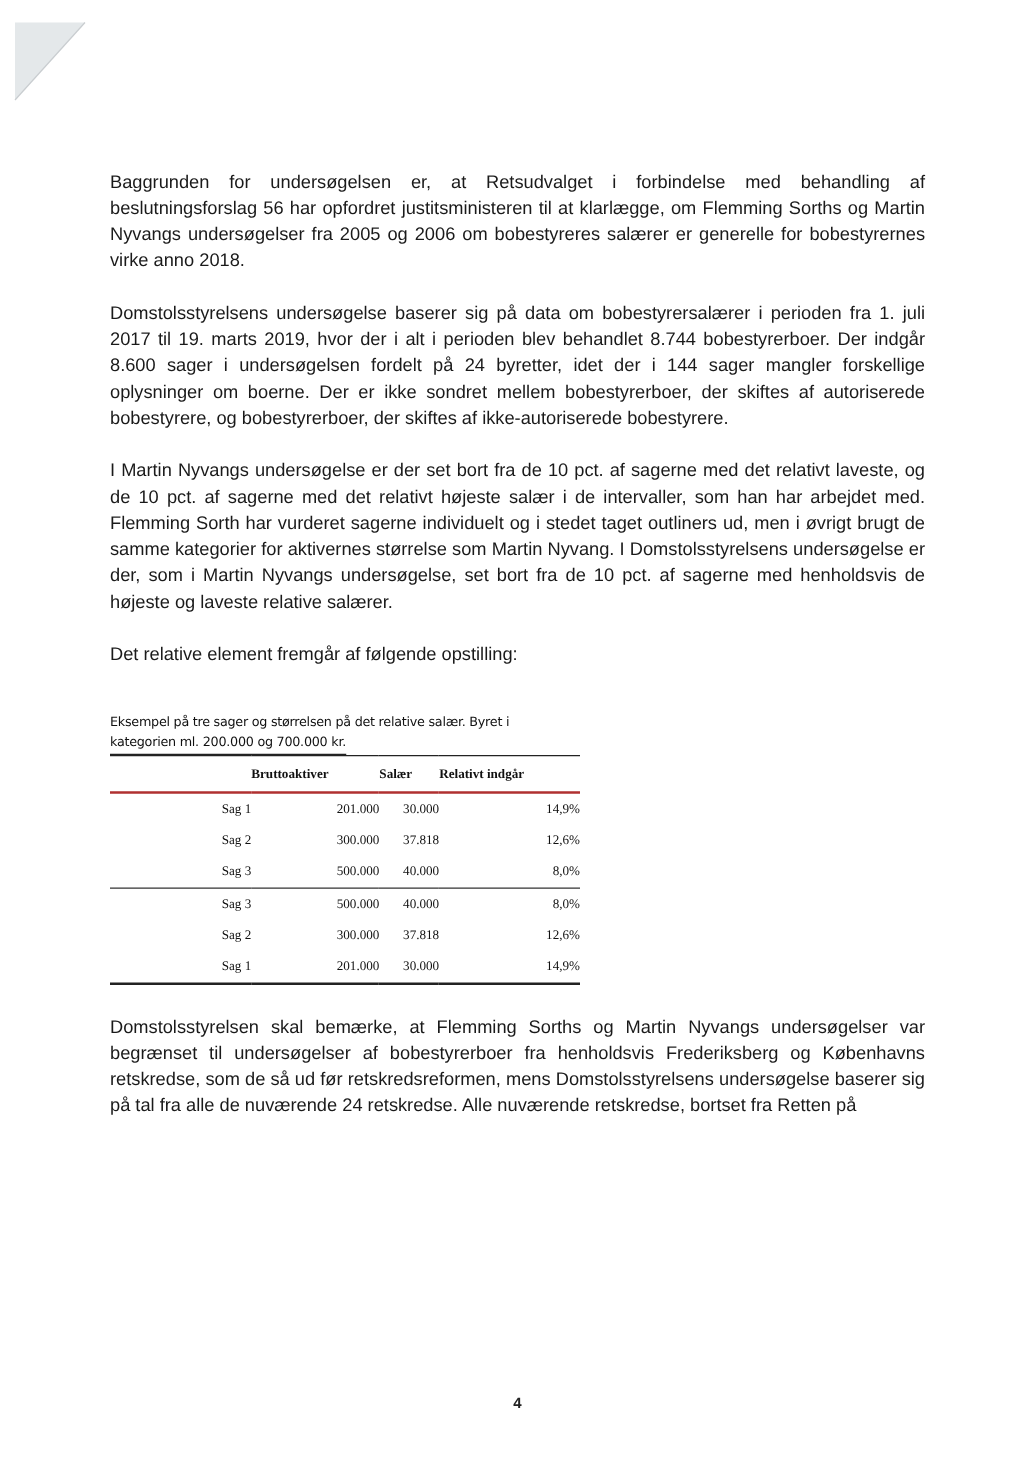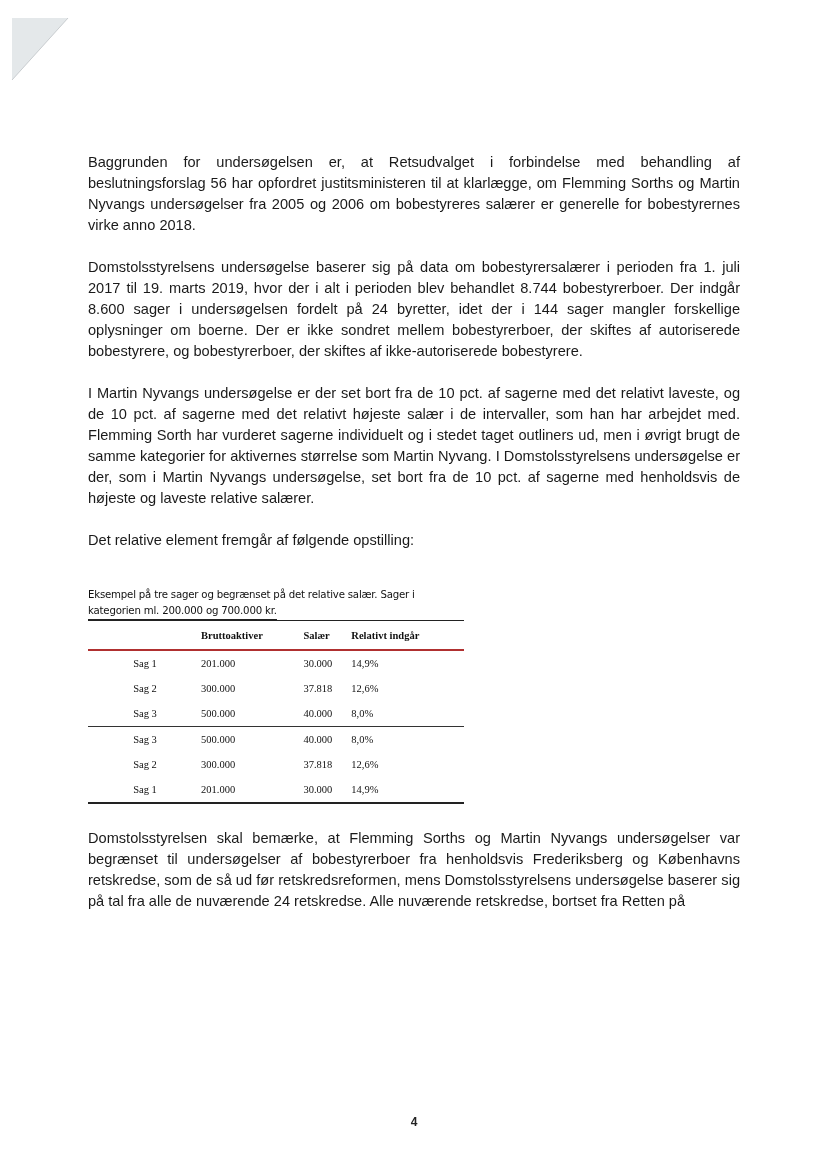--- a/index.html
+++ b/index.html
@@ -1,32 +1,32 @@
 <!DOCTYPE html>
 <html><head>
 <meta charset="utf-8">
 <style>
   html, body { margin: 0; padding: 0; background: #ffffff; }
   body { width: 828px; height: 1169px; position: relative; overflow: hidden; }
   .corner { position: absolute; left: 10px; top: 12px; width: 60px; height: 70px; }
-  .page { position: absolute; left: 88px; top: 152px; width: 652px; color: #1a1a1a;
+  .page { position: absolute; left: 88px; top: 136px; width: 652px; color: #1a1a1a;
           font-family: "Liberation Sans", sans-serif; font-size: 14.6px; line-height: 21px; }
   .page p { margin: 0 0 21px 0; text-align: justify; }
   .page p.lead-in { margin-bottom: 36px; }
   .tbl-wrap { width: 376px; margin: 0 0 24px 0; }
   .tbl-caption { font-family: "DejaVu Sans", sans-serif; font-size: 10.2px; line-height: 16px;
                  color: #111; letter-spacing: -0.2px; }
   .tbl-caption span { display: block; }
   .tbl-caption .line2 { border-bottom: 1.5px solid #222; display: inline-block; padding-right: 0; }
   table.ex { width: 376px; border-collapse: collapse; font-family: "Liberation Serif", serif;
              font-size: 10.5px; color: #111; }
   table.ex thead th { font-weight: bold; padding: 4px 0 3px 0; text-align: left;
                       border-top: 1.5px solid #222; border-bottom: 2px solid #b03030; }
-  table.ex td { padding: 2px 0 2px 0; text-align: left; height: 15px; }
-  table.ex td.name { text-align: center; padding-left: 1px; width: 112px; }
+  table.ex td { padding: 2px 0 2px 0; text-align: right; height: 15px; }
+  table.ex td.name { text-align: right; padding-left: 1px; width: 112px; }
   table.ex th.name { width: 112px; }
   table.ex tr.group-end td { border-bottom: 1.5px solid #333; }
   table.ex tr.last td { border-bottom: 2px solid #222; }
   .page-number { position: absolute; left: 0; width: 828px; top: 1115px; text-align: center;
                  font-family: "Liberation Sans", sans-serif; font-weight: bold; font-size: 12px; color: #222; }
 </style>
 </head>
 <body>
 
 <svg class="corner" viewBox="0 0 60 70">
@@ -35,21 +35,21 @@
 </svg>
 
 <div class="page">
   <p>Baggrunden for undersøgelsen er, at Retsudvalget i forbindelse med behandling af beslutningsforslag 56 har opfordret justitsministeren til at klarlægge, om Flemming Sorths og Martin Nyvangs undersøgelser fra 2005 og 2006 om bobestyreres salærer er generelle for bobestyrernes virke anno 2018.</p>
   <p>Domstolsstyrelsens undersøgelse baserer sig på data om bobestyrersalærer i perioden fra 1. juli 2017 til 19. marts 2019, hvor der i alt i perioden blev behandlet 8.744 bobestyrerboer. Der indgår 8.600 sager i undersøgelsen fordelt på 24 byretter, idet der i 144 sager mangler forskellige oplysninger om boerne. Der er ikke sondret mellem bobestyrerboer, der skiftes af autoriserede bobestyrere, og bobestyrerboer, der skiftes af ikke-autoriserede bobestyrere.</p>
   <p>I Martin Nyvangs undersøgelse er der set bort fra de 10 pct. af sagerne med det relativt laveste, og de 10 pct. af sagerne med det relativt højeste salær i de intervaller, som han har arbejdet med. Flemming Sorth har vurderet sagerne individuelt og i stedet taget outliners ud, men i øvrigt brugt de samme kategorier for aktivernes størrelse som Martin Nyvang. I Domstolsstyrelsens undersøgelse er der, som i Martin Nyvangs undersøgelse, set bort fra de 10 pct. af sagerne med henholdsvis de højeste og laveste relative salærer.</p>
   <p class="lead-in">Det relative element fremgår af følgende opstilling:</p>
 
   <div class="tbl-wrap">
     <div class="tbl-caption">
-      <span>Eksempel på tre sager og begrænset på det relative salær. Sager i</span>
+      <span>Eksempel på tre sager og størrelsen på det relative salær. Byret i</span>
       <span class="line2">kategorien ml. 200.000 og 700.000 kr.</span>
     </div>
     <table class="ex">
       <thead>
         <tr>
           <th class="name"></th>
           <th>Bruttoaktiver</th>
           <th>Salær</th>
           <th>Relativt indgår</th>
         </tr>

